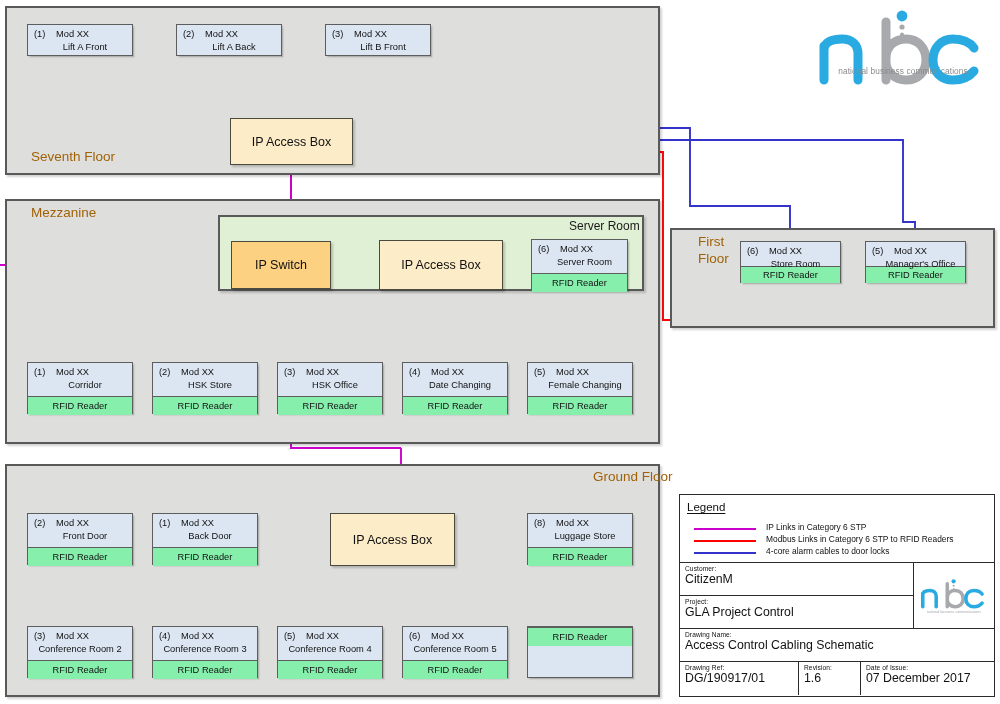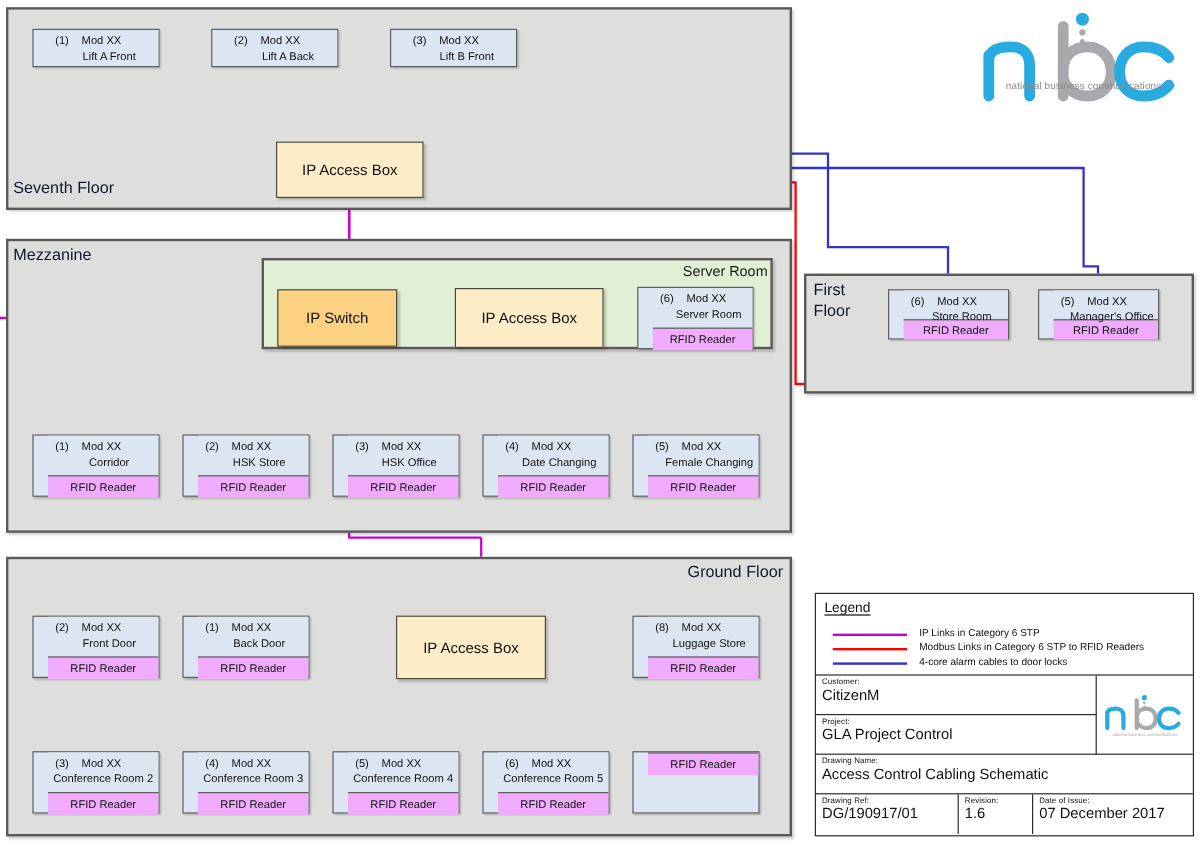--- a/index.html
+++ b/index.html
@@ -17,58 +17,58 @@
   
   .floor {
     position: absolute;
     background: #dededd;
     border: 2px solid #595959;
     box-shadow: 2px 2px 2px rgba(0,0,0,0.18);
   }
   .floor-label {
     position: absolute;
     font-size: 13.5px;
-    color: #0f172a;
+    color: #a16207;
     white-space: pre-line;
     line-height: 1.25;
+    margin-left: 20px;
   }
   .room {
     position: absolute;
     background: #dff0d4;
     border: 2px solid #595959;
     box-shadow: 2px 2px 2px rgba(0,0,0,0.18);
   }
   .room-label {
     position: absolute;
     font-size: 12px;
     color: #1a1a1a;
   }
 
   
   .dev {
     position: absolute;
     border: 1.2px solid #5d5d5d;
     background: #dce6f2;
     box-shadow: 1.5px 1.5px 1.5px rgba(0,0,0,0.2);
-    padding-left: 12px;
   }
   .dev-top {
     height: 33px;
     background: #dce6f2;
     padding: 3px 0 0 0;
     font-size: 9.3px;
     color: #111;
     line-height: 1.45;
   }
   .dev-top .r1 { padding-left: 6px; }
   .dev-top .r1 .idx { display:inline-block; width: 22px; }
   .dev-top .r2 { text-align: center; padding-left: 10px; }
   .dev-reader {
     height: 19px;
-    background: #f0abfc;
+    background: #86efac;
     border-top: 1.2px solid #5d5d5d;
     font-size: 9.3px;
     color: #111;
     display: flex; align-items: center; justify-content: center;
   }
   .dev.noreader .dev-top { height: 100%; }
 
   
   .netbox {
     position: absolute;

